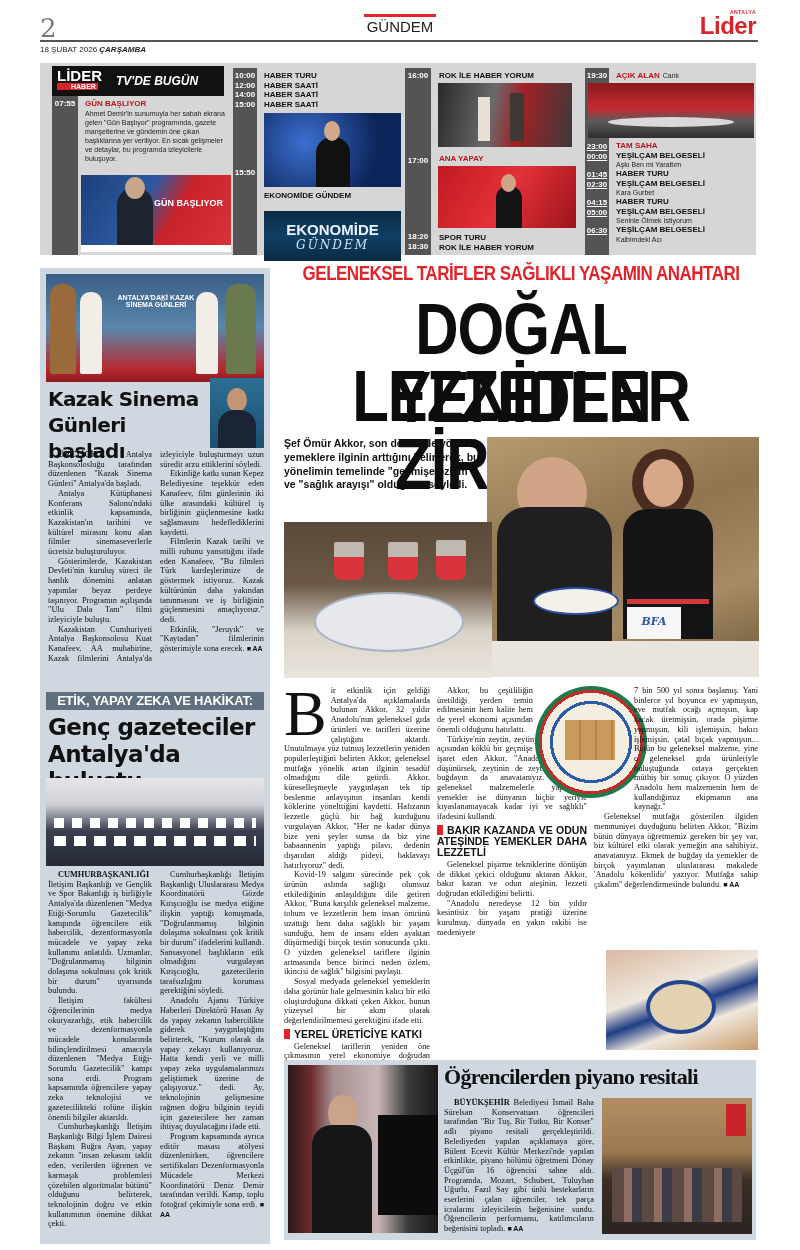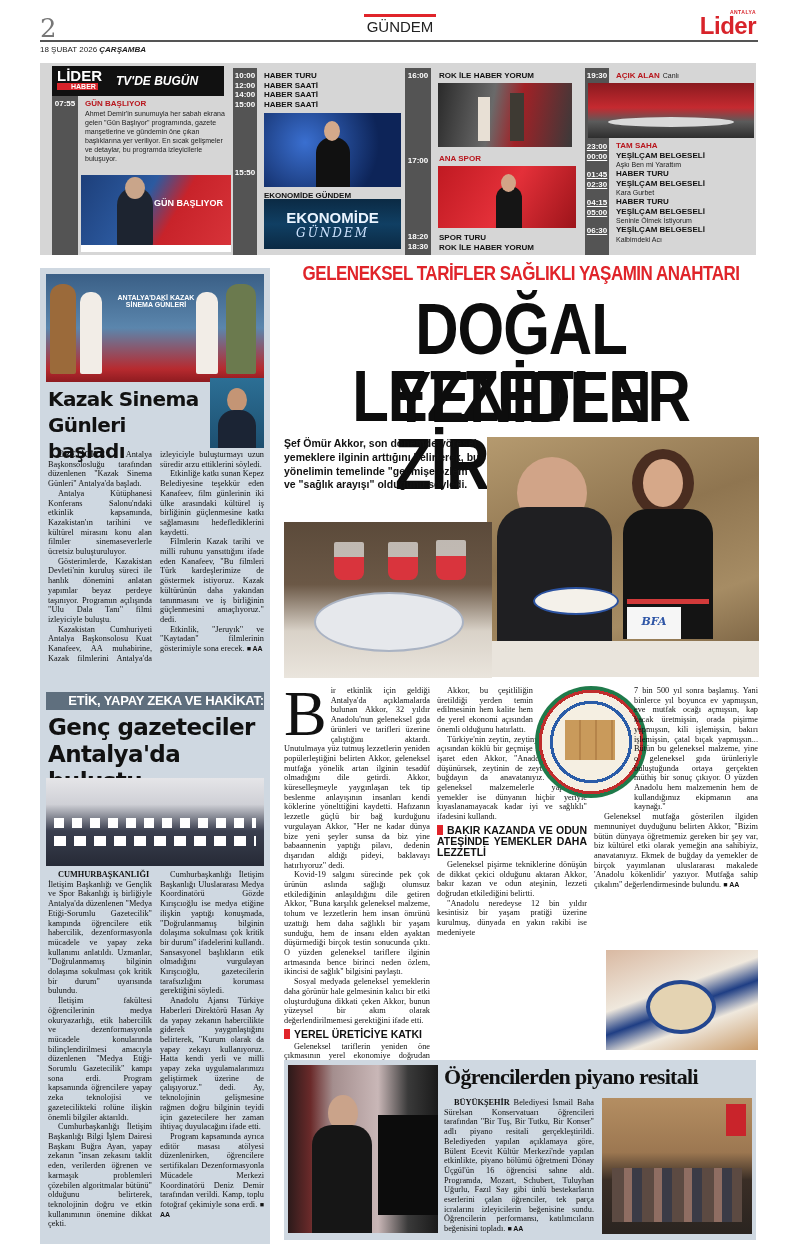--- a/index.html
+++ b/index.html
@@ -31,21 +31,21 @@
   .ph { position: absolute; overflow: hidden; }
 
   
   .leftcol { position: absolute; left: 40px; top: 268px; width: 230px; height: 976px; background: #cfd8e1; }
   .headline-left { font-family: "DejaVu Sans", sans-serif; font-weight: 700; color: #111; letter-spacing: -0.6px; }
   .body-text { font-family: "Liberation Serif", serif; font-size: 8.3px; line-height: 9.7px; color: #111; text-align: justify; }
   .body-text p { text-indent: 10px; }
   .body-text .lead { font-weight: 700; }
   .aa { font-family: "Liberation Sans", sans-serif; font-size: 7px; font-weight: 700; }
   .col2 { column-count: 2; column-gap: 8px; }
-  .kicker-bar { background: #5f6f7e; color: #fff; font-family: "Liberation Sans", sans-serif; font-weight: 900; font-size: 13px; text-align: right; letter-spacing: -0.2px; }
+  .kicker-bar { background: #5f6f7e; color: #fff; font-family: "Liberation Sans", sans-serif; font-weight: 900; font-size: 13px; text-align: center; letter-spacing: -0.2px; }
 
   
   .supra { position: absolute; left: 284px; top: 264px; width: 474px; text-align: center; font-family: "Liberation Sans", sans-serif; font-weight: 900; font-size: 17px; color: #e0242a; letter-spacing: -0.5px; transform: scaleY(1.15); }
   .giant { position: absolute; left: 284px; width: 474px; text-align: center; font-family: "Liberation Sans", sans-serif; font-weight: 900; font-size: 60px; line-height: 56px; color: #0d0d0d; letter-spacing: -1px; transform: scaleY(1.2); transform-origin: top; }
   .spot { position: absolute; left: 284px; top: 438px; width: 200px; font-family: "Liberation Sans", sans-serif; font-weight: 700; font-size: 10.5px; line-height: 13px; color: #111; transform: scaleY(1.05); }
   .main-body { position: absolute; font-family: "Liberation Serif", serif; font-size: 8.3px; line-height: 9.7px; color: #111; text-align: justify; }
   .main-body p { text-indent: 10px; }
   .dropcap { float: left; font-family: "Liberation Serif", serif; font-size: 64px; line-height: 52px; margin: 2px 4px 0 0; }
   .subhead { font-family: "Liberation Sans", sans-serif; font-weight: 700; font-size: 10.5px; line-height: 11px; margin: 3px 0 2px 0; color: #111; }
   .subhead .sq { display: inline-block; width: 6px; height: 10px; background: #e0242a; margin-right: 4px; vertical-align: -1px; }
@@ -98,40 +98,40 @@
     <div class="name">HABER SAATİ</div>
     <div class="name">HABER SAATİ</div>
   </div>
   <div class="ph" style="left:224px; top:50px; width:137px; height:74px; background:radial-gradient(circle at 30% 40%,#3a6fd0,#0d2458 70%);">
     <div style="position:absolute; left:52px; top:24px; width:34px; height:50px; border-radius:16px 16px 0 0; background:#111;"></div>
     <div style="position:absolute; left:60px; top:8px; width:16px; height:20px; border-radius:50%; background:#d4a98b;"></div>
   </div>
   <div class="prog" style="left:224px; top:128px; width:150px;">
     <div class="name">EKONOMİDE GÜNDEM</div>
   </div>
-  <div class="ph" style="left:224px; top:136px; width:137px; height:50px; background:linear-gradient(180deg,#0b2a44,#103f63 50%,#0b2a44);">
+  <div class="ph" style="left:224px; top:148px; width:137px; height:50px; background:linear-gradient(180deg,#0b2a44,#103f63 50%,#0b2a44);">
     <div style="position:absolute; left:0; right:0; top:10px; text-align:center; color:#eaf4ff; font-family:'Liberation Sans',sans-serif; font-weight:900; font-size:15px;">EKONOMİDE</div>
     <div style="position:absolute; left:0; right:0; top:27px; text-align:center; color:#cfe4ff; font-family:'DejaVu Serif',serif; font-style:italic; font-size:12px; letter-spacing:2px;">GÜNDEM</div>
   </div>
 
   <div class="col-time" style="left:365px; top:5px; width:26px; height:187px;">
     <div style="padding-top:3px;">16:00</div>
     <div style="position:absolute; top:88px; width:26px;">17:00</div>
     <div style="position:absolute; top:164px; width:26px;">18:20</div>
     <div style="position:absolute; top:174px; width:26px;">18:30</div>
   </div>
   <div class="prog" style="left:399px; top:8px; width:150px;">
     <div class="name">ROK İLE HABER YORUM</div>
   </div>
   <div class="ph" style="left:398px; top:20px; width:134px; height:64px; background:linear-gradient(100deg,#2a2a2a,#6a6a6a 40%,#a12126 60%,#3a3a3a);">
     <div style="position:absolute; left:40px; top:14px; width:12px; height:44px; background:#e8e0d5;"></div>
     <div style="position:absolute; left:72px; top:10px; width:14px; height:48px; background:#3e3a33;"></div>
   </div>
   <div class="prog" style="left:399px; top:91px; width:150px;">
-    <div class="name red">ANA SPOR</div>
+    <div class="name red">ANA YAPAY</div>
   </div>
   <div class="ph" style="left:398px; top:103px; width:138px; height:62px; background:linear-gradient(120deg,#c01a22,#e43039 50%,#9c141a);">
     <div style="position:absolute; left:58px; top:20px; width:26px; height:42px; border-radius:12px 12px 0 0; background:#151515;"></div>
     <div style="position:absolute; left:63px; top:8px; width:15px; height:18px; border-radius:50%; background:#d2a487;"></div>
   </div>
   <div class="prog" style="left:399px; top:170px; width:150px;">
     <div class="name">SPOR TURU</div>
     <div class="name">ROK İLE HABER YORUM</div>
   </div>
 

